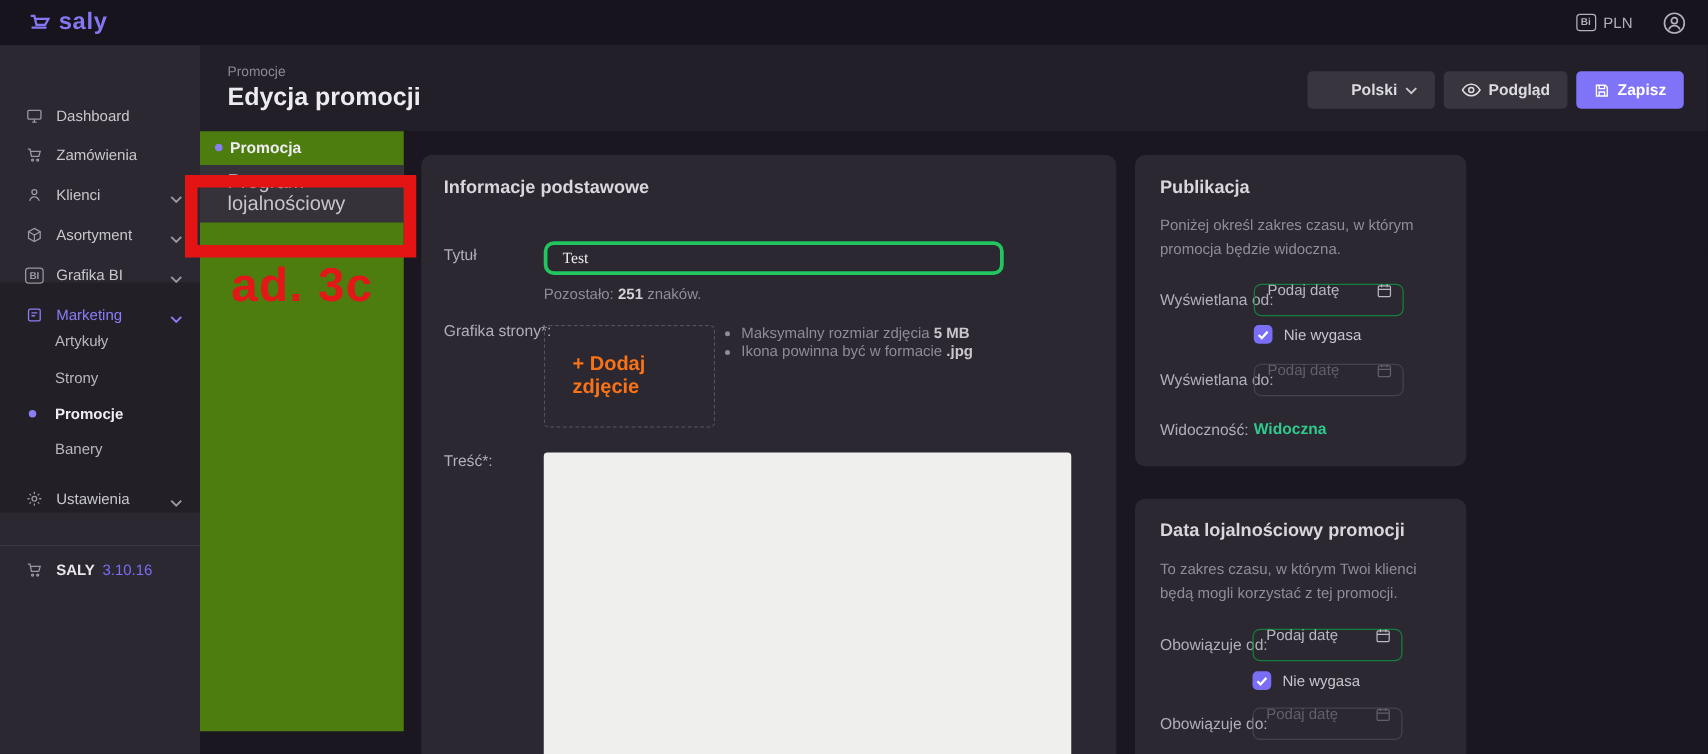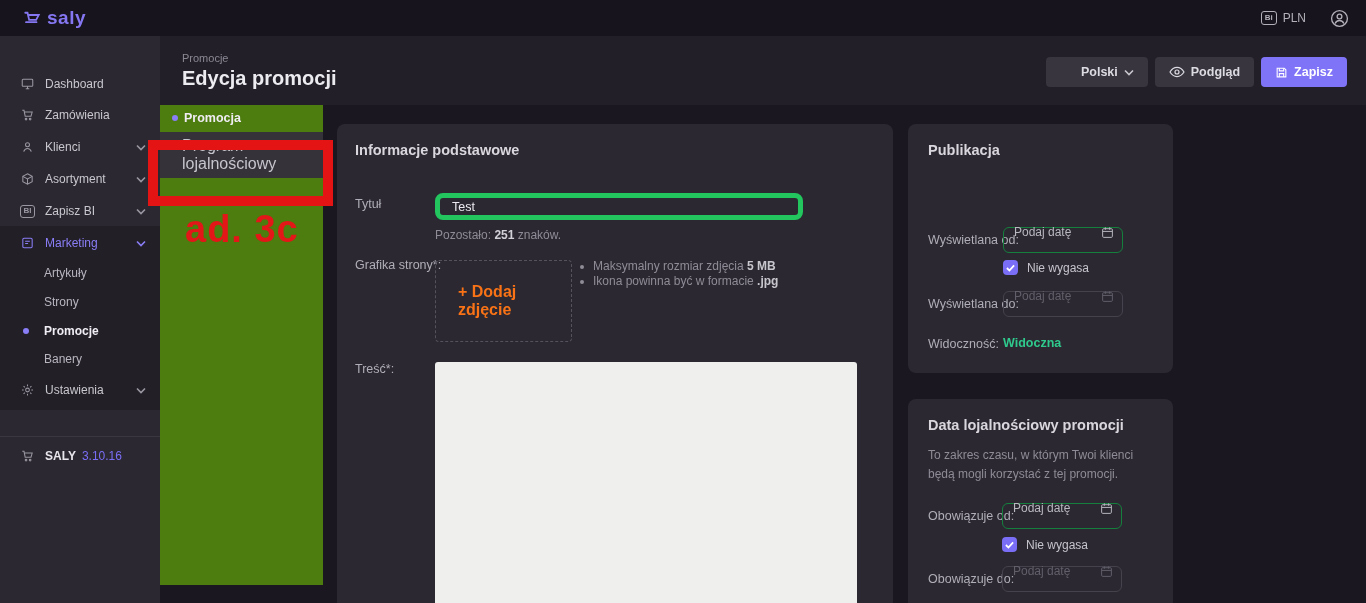--- a/index.html
+++ b/index.html
@@ -18,21 +18,21 @@
   .currency { display:flex; align-items:center; gap:6px; color:#b3b0ba; font-size:12px; }
   .badge-icon { width:16px; height:14px; border:1.2px solid #b3b0ba; border-radius:3px;
                 display:flex; align-items:center; justify-content:center;
                 font-size:8px; font-weight:bold; color:#b3b0ba; line-height:1; }
 
   
   #sidebar { position:absolute; left:0; top:36px; width:160px; height:567px;
              background:#2b2831; z-index:20; }
   .side-dark { position:absolute; left:0; top:190px; width:160px; height:184px; background:#221f27; }
   .side-item { position:absolute; left:0; width:160px; height:32px;
-               display:flex; align-items:center; padding-left:20px;
+               display:flex; align-items:flex-end; padding-left:20px;
                color:#c9c7ce; font-size:12px; cursor:pointer; }
   .side-item .ic { width:16px; margin-right:9px; color:#9a97a2; flex:none; }
   .side-item .chev { position:absolute; right:14px; color:#9a97a2; }
   .side-item.accent, .side-item.accent .ic, .side-item.accent .chev { color:#8a7ef7; }
   .side-sub { position:absolute; left:0; width:160px; height:29px;
               display:flex; align-items:center; padding-left:44px;
               color:#b9b6c0; font-size:12px; cursor:pointer; }
   .side-sub .dot { position:absolute; left:23px; width:6px; height:6px; border-radius:50%;
                    background:#8a7ef7; }
   .side-sub.active { color:#f0eef4; font-weight:bold; }
@@ -78,23 +78,23 @@
 
   
   .card { position:absolute; background:#2b2831; border-radius:8px; }
   #main-card  { left:337px; top:124px; width:556px; height:490px; }
   #pub-card   { left:908px; top:124px; width:265px; height:249px; }
   #valid-card { left:908px; top:399px; width:265px; height:215px; }
   .card-title { font-size:14.5px; font-weight:bold; color:#d9d7dd; }
   .field-label { font-size:12.5px; color:#b0aeb8; }
   .muted { font-size:12px; color:#8f8c97; line-height:1.55; }
 
-  .text-input { width:368px; height:27px; background:transparent; border:5px solid #22c55e;
+  .text-input { width:368px; height:27px; background:transparent; border:3px solid #22c55e;
                 border-radius:8px; color:#eceaf0; font-size:12.5px; padding:0 12px;
-                font-family:Liberation Sans, sans-serif; outline:none; }
+                font-family:Liberation Serif, serif; outline:none; }
   .hint b { color:#d3d1d8; }
 
   .upload-box { width:137px; height:82px; border:1.5px dashed #55525e; border-radius:4px;
                 display:flex; align-items:center; justify-content:center; cursor:pointer; }
   .upload-label { color:#f97316; font-size:16px; font-weight:bold;margin-left:22px; }
   .bullet-row { display:flex; font-size:12px; color:#8f8c97; line-height:15px; }
   .bullet-row .bdot { width:4px; height:4px; border-radius:50%; background:#8f8c97;
                       margin:6px 9px 0 0; flex:none; }
   .bullet-row b { color:#c9c7ce; }
   .editor { position:absolute; left:98px; top:238px; width:422px; height:245px;
@@ -194,21 +194,21 @@
       <svg width="10" height="7" viewBox="0 0 10 6" fill="none" stroke="currentColor" stroke-width="1.6">
           <path d="M1 1l4 4 4-4"></path>
         </svg>
     </span>
   </div>
 
   <div class="side-item" style="top:159px">
     <span class="ic">
       <span class="badge-icon" style="border-color:#9a97a2;color:#9a97a2;width:15px;height:13px;">BI</span>
     </span>
-    <span>Zapisz BI</span>
+    <span>Grafika BI</span>
     <span class="chev">
       <svg width="10" height="7" viewBox="0 0 10 6" fill="none" stroke="currentColor" stroke-width="1.6">
           <path d="M1 1l4 4 4-4"></path>
         </svg>
     </span>
   </div>
 
   <div class="side-item accent" style="top:191px">
     <span class="ic">
       <svg width="15" height="14" viewBox="0 0 24 24" fill="none" stroke="currentColor" stroke-width="1.8">
@@ -331,20 +331,21 @@
       <span><span>Ikona powinna być w formacie </span><b>.jpg</b></span>
     </div>
   </div>
 
   <div class="field-label abs" style="left:18px; top:238px">Treść*:</div>
   <div class="editor"></div>
 </div>
 
 <div class="card" id="pub-card">
   <div class="card-title abs" style="left:20px; top:18px">Publikacja</div>
+  <div class="muted abs" style="left:20px; top:47px; width:230px">Poniżej określ zakres czasu, w którym promocja będzie widoczna.</div>
 
   <div class="field-label abs" style="left:20px; top:109px">Wyświetlana od:</div>
   <div class="date-box abs" style="left:95px; top:103px">
     <input placeholder="Podaj datę" style="">
     <span class="cal">
       <svg width="13" height="13" viewBox="0 0 24 24" fill="none" stroke="currentColor" stroke-width="1.8">
           <rect x="3" y="5" width="18" height="16" rx="2"></rect>
           <path d="M3 10h18M8 2.5V7M16 2.5V7"></path>
         </svg>
     </span>

